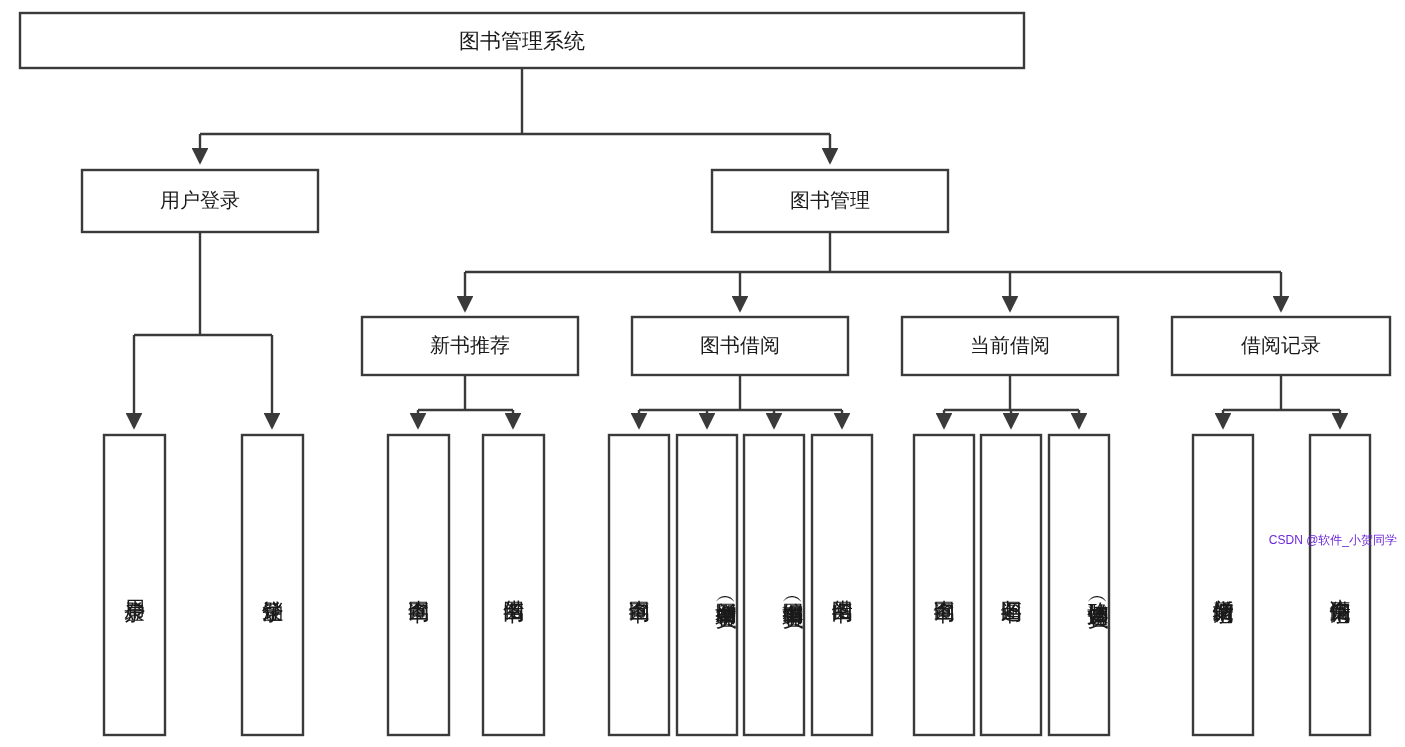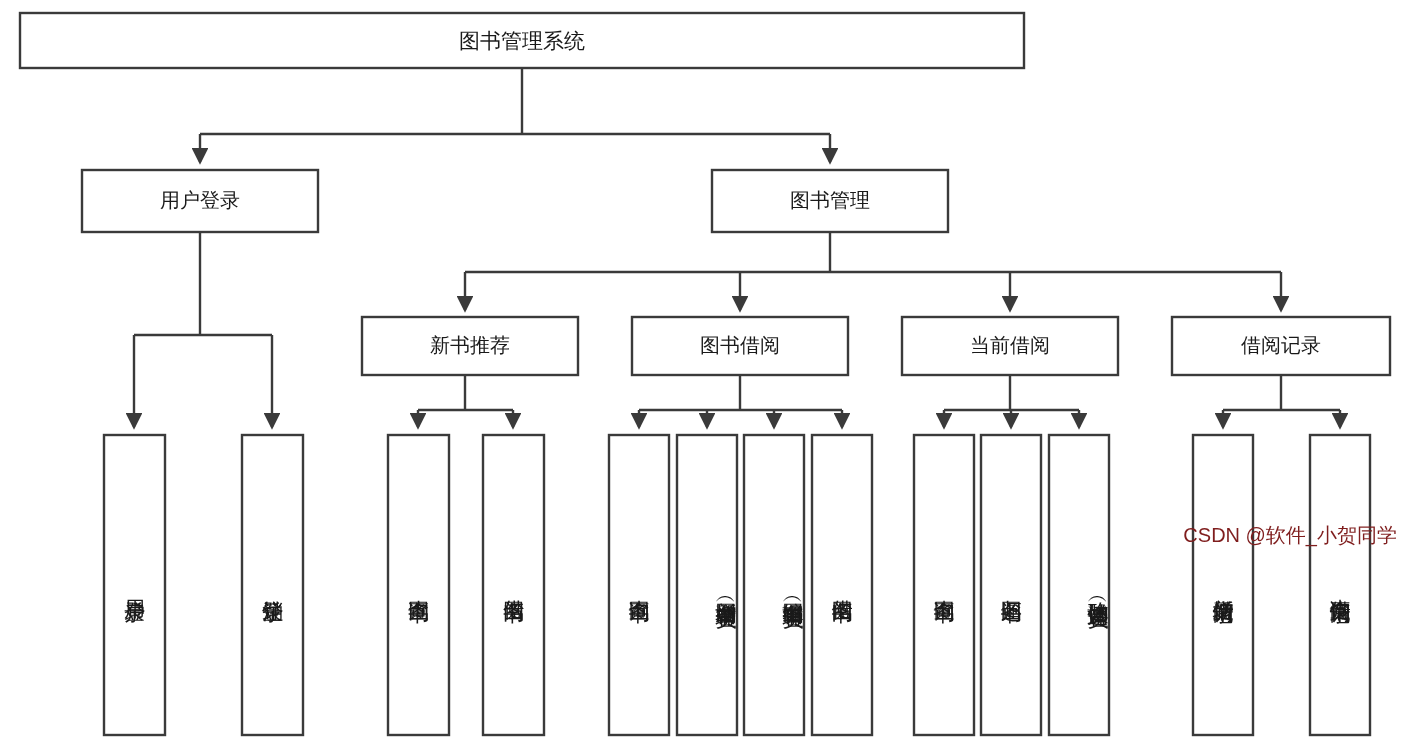--- a/index.html
+++ b/index.html
@@ -31,22 +31,22 @@
     color:#1a1a1a;
     letter-spacing:1px;
     white-space:nowrap;
     text-align:center;
     pointer-events:none;
   }
   #watermark{
     position:absolute;
     right:8px;bottom:4px;
     font-family:"Liberation Sans","DejaVu Sans",sans-serif;
-    font-size:20px;
-    color:#7f1d1d;
+    font-size:12px;
+    color:#6d28d9;
     white-space:nowrap;
     margin-left:12px;
   }
 </style>
 </head>
 <body>
 
 <div id="diagram-root">
 
   <svg id="tree" viewBox="0 0 1405 747">

